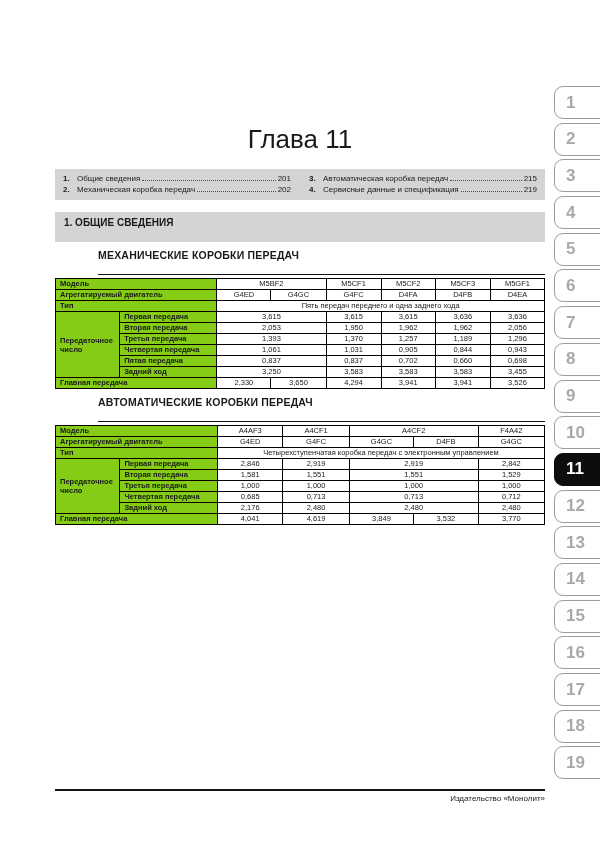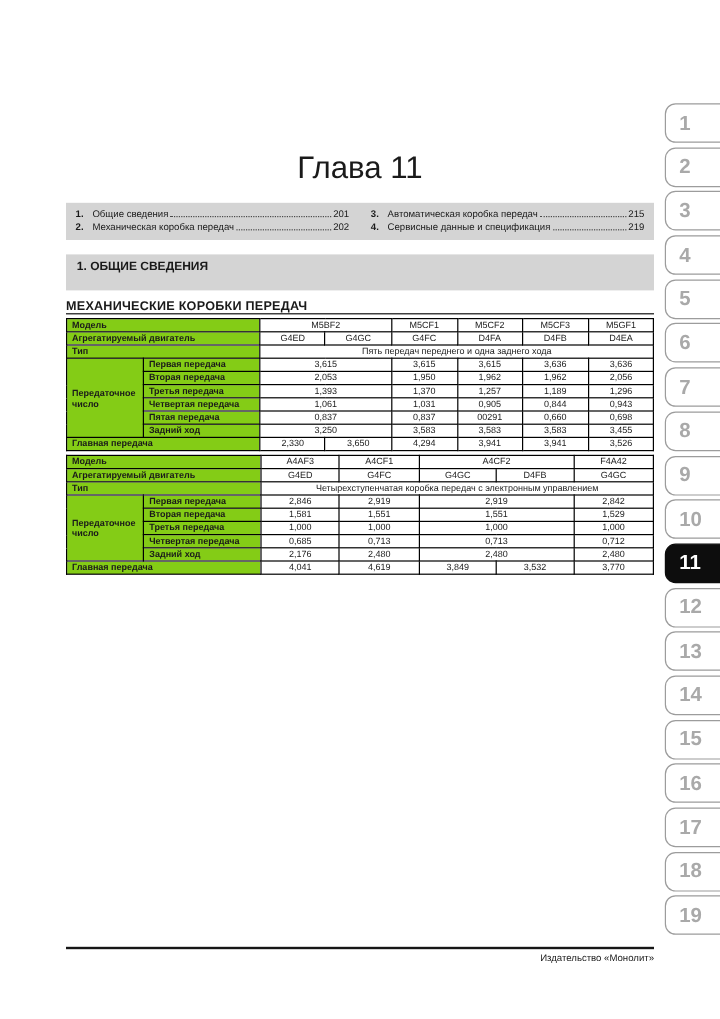--- a/index.html
+++ b/index.html
@@ -15,21 +15,21 @@
   .toc-band { margin-top:17px; background:#d4d4d4; padding:5px 8px 5px 8px; display:flex; gap:18px; box-sizing:border-box; }
   .toc-col { flex:1; display:flex; flex-direction:column; gap:1px; min-width:0; }
   .toc-item { display:flex; align-items:baseline; font-size:8px; line-height:10px; }
   .toc-num { font-weight:bold; flex:none; width:14px; }
   .toc-label { flex:none; white-space:nowrap; }
   .toc-dots { flex:1; border-bottom:1px dotted #4a4a4a; margin:0 2px 2px 2px; min-width:6px; }
   .toc-page { flex:none; }
 
   .section-bar { margin-top:12px; background:#d4d4d4; height:30px; box-sizing:border-box; padding:5px 10px 0 9px; font-size:10px; font-weight:bold; }
 
-  .table-title { margin-top:7px; font-size:10.5px; font-weight:bold; letter-spacing:0.2px; padding-bottom:0; border-bottom:1.5px solid #111; }
+  .table-title { margin-top:7px; font-size:10.5px; font-weight:bold; letter-spacing:0.2px; padding-bottom:13px; border-bottom:1.5px solid #111;margin-left:43px; }
   table.spec { border-collapse:collapse; table-layout:fixed; width:490px; margin-top:3px; border:1.5px solid #000; }
   table.spec td {
     border:1px solid #000; font-size:7.5px; line-height:10px; height:9px;
     padding:0 3px; text-align:center; vertical-align:middle; overflow:hidden; white-space:nowrap;
   }
   table.spec td.lbl { background:#84cc16; font-weight:bold; text-align:left; padding-left:4px; }
   table.spec td.vlbl { white-space:normal; line-height:9px;margin-left:28px; }
 
   .footer-rule { position:absolute; left:55px; top:789px; width:490px; height:2px; background:#161616; }
   .footer-text { position:absolute; right:55px; top:794px; font-size:8px; }
@@ -150,21 +150,21 @@
               <td colspan="2">1,061</td>
               <td>1,031</td>
               <td>0,905</td>
               <td>0,844</td>
               <td>0,943</td>
             </tr>
             <tr>
               <td class="lbl">Пятая передача</td>
               <td colspan="2">0,837</td>
               <td>0,837</td>
-              <td>00291</td>
+              <td>0,702</td>
               <td>0,660</td>
               <td>0,698</td>
             </tr>
             <tr>
               <td class="lbl">Задний ход</td>
               <td colspan="2">3,250</td>
               <td>3,583</td>
               <td>3,583</td>
               <td>3,583</td>
               <td>3,455</td>
@@ -173,20 +173,21 @@
               <td colspan="2" class="lbl">Главная передача</td>
               <td>2,330</td>
               <td>3,650</td>
               <td>4,294</td>
               <td>3,941</td>
               <td>3,941</td>
               <td>3,526</td>
             </tr>
           </tbody>
         </table>
+        <div class="table-title">АВТОМАТИЧЕСКИЕ КОРОБКИ ПЕРЕДАЧ</div>
         <table class="spec">
           <colgroup>
             <col style="width: 64px;">
             <col style="width: 97px;">
             <col style="width: 65px;">
             <col style="width: 66px;">
             <col style="width: 64px;">
             <col style="width: 64px;">
             <col style="width: 66px;">
           </colgroup>

